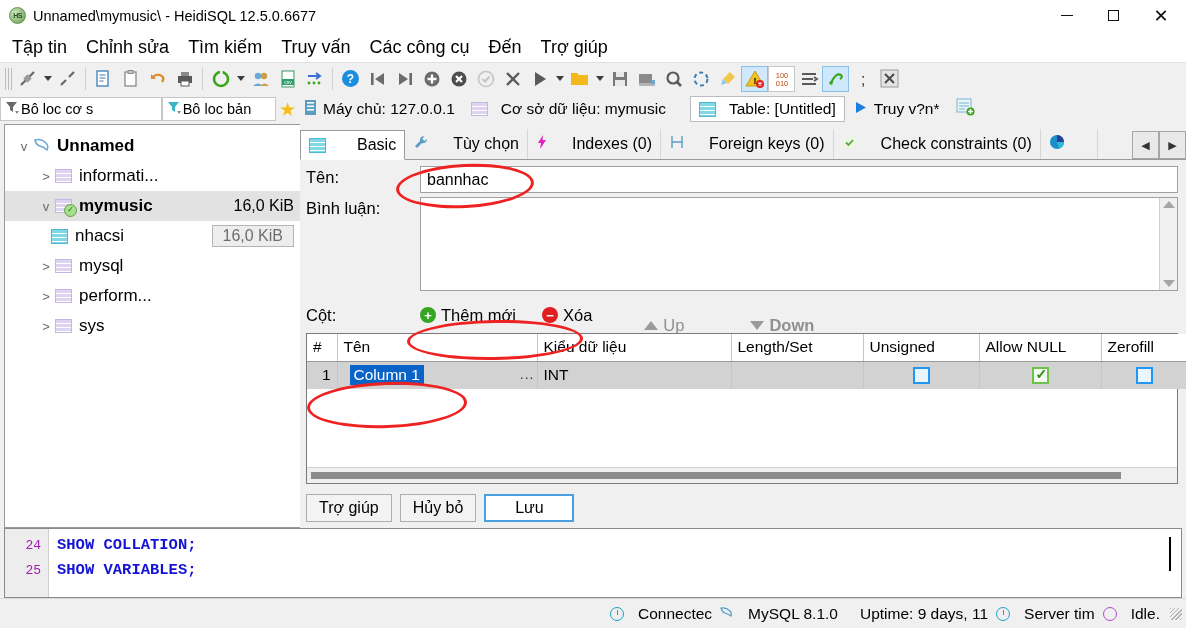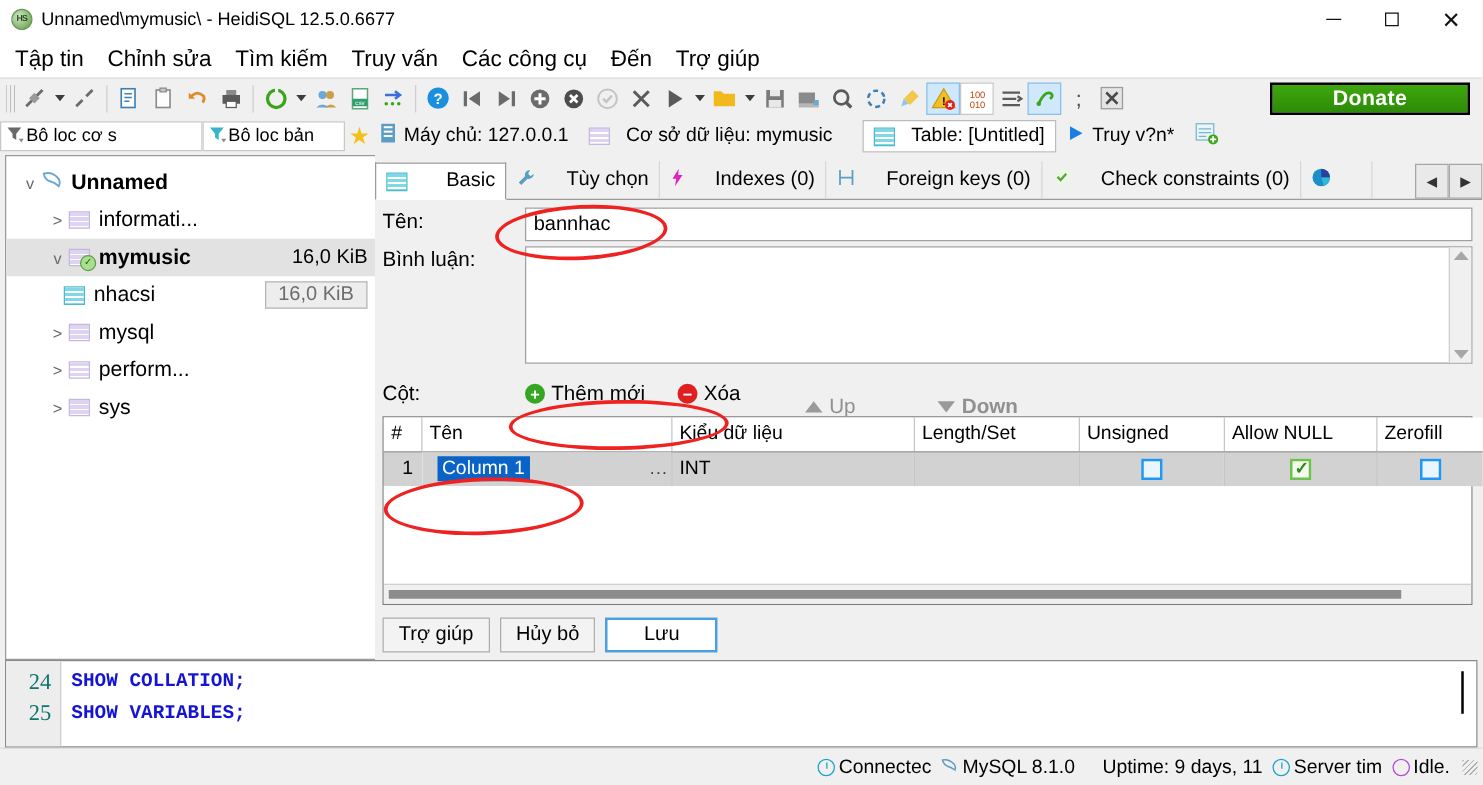--- a/index.html
+++ b/index.html
@@ -167,31 +167,31 @@
   .btnrow { height:40px; display:flex; align-items:center; gap:8px; padding-top:8px; }
   .btn { height:28px; min-width:74px; background:#f3f3f3; border:1px solid #adadad;
          font-size:16px; display:flex; align-items:center; justify-content:center;
          padding:0 12px; font-family:"Liberation Sans",sans-serif; }
   .btn.focus { border:2px solid #4a9fe0; background:#fff; min-width:90px; }
 
   
   .sqllog { height:70px; background:#fff; border:1px solid #8a8a8a; margin:0 4px;
             display:flex; flex:0 0 70px; position:relative; }
   .gutter { width:44px; background:#ededed; border-right:1px solid #cfcfcf; padding-top:4px; }
-  .gutter div { font-size:18px; color:#0f766e; text-align:right; padding-right:7px;
-                line-height:25px; font-family:Liberation Serif, serif; }
+  .gutter div { font-size:13px; color:#a21caf; text-align:right; padding-right:7px;
+                line-height:25px; font-family:Liberation Mono, monospace; }
   .sqlcode { flex:1; padding-top:4px; }
   .sqlcode div { font-size:15.5px; color:#1414d2; font-weight:bold; line-height:25px;
                  font-family:"Liberation Mono", monospace; padding-left:8px; }
   .caretbar { position:absolute; right:10px; top:8px; width:2px; height:34px; background:#000; }
 
   
   .statusbar { height:30px; display:flex; align-items:center; background:#f0f0f0;
                border-top:1px solid #d8d8d8; flex:0 0 30px; font-size:15.5px; }
-  .sseg { display:flex; align-items:center; gap:3px; padding:0 4px; height:22px;
+  .sseg { display:flex; align-items:center; gap:14px; padding:0 4px; height:22px;
           white-space:nowrap; overflow:hidden; }
   .sb-left { flex:1; }
   .clock { width:14px; height:14px; border:1.6px solid #1aa3c8; border-radius:50%;
            position:relative; flex:0 0 14px; }
   .clock:after { content:""; position:absolute; left:6px; top:2px; width:1.4px; height:5px;
                  background:#1aa3c8; }
   .circlemag { width:14px; height:14px; border:1.6px solid #b14ad6; border-radius:50%;
                flex:0 0 14px; }
   .dolph2 { color:#5a9ec4; font-size:14px; }
   .resize-grip { width:12px; height:12px; margin-left:6px; margin-right:4px;
@@ -445,21 +445,20 @@
           <text x="7" y="16" font-size="17" fill="#4a4a4a" text-anchor="middle" font-family="Liberation Sans">;</text>
         </svg>
     </div>
     <div class="tb">
       <svg width="21" height="21" viewBox="0 0 21 21">
           <rect x="2" y="2" width="17" height="17" fill="#e4e4e4" stroke="#9a9a9a"></rect>
           <path d="M6 6l9 9M15 6l-9 9" stroke="#4a4a4a" stroke-width="2"></path>
         </svg>
     </div>
 
-    <div class="donate">Donate</div>
   </div>
 
   <div class="crumbrow">
     <div class="filters">
       <div class="fbtn one">
         <span>
           <svg width="17" height="17" viewBox="0 0 17 17">
               <path d="M2 3h11l-4 5v5l-3-2V8z" fill="#6a6a6a"></path>
               <path d="M11 12l2 3 2-3z" fill="#8a8a8a"></path>
             </svg>

